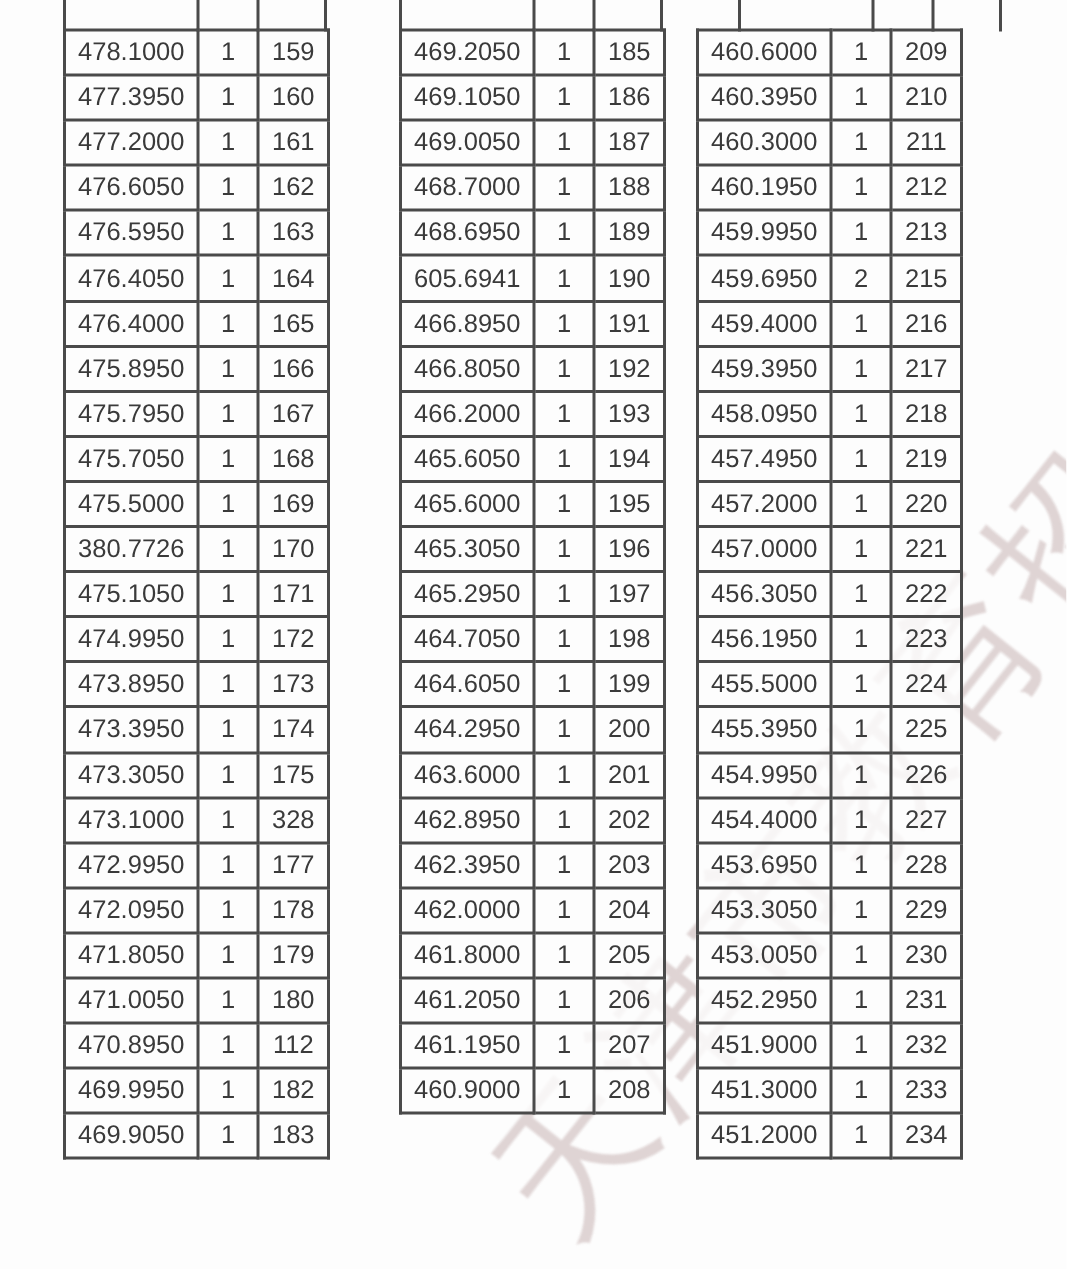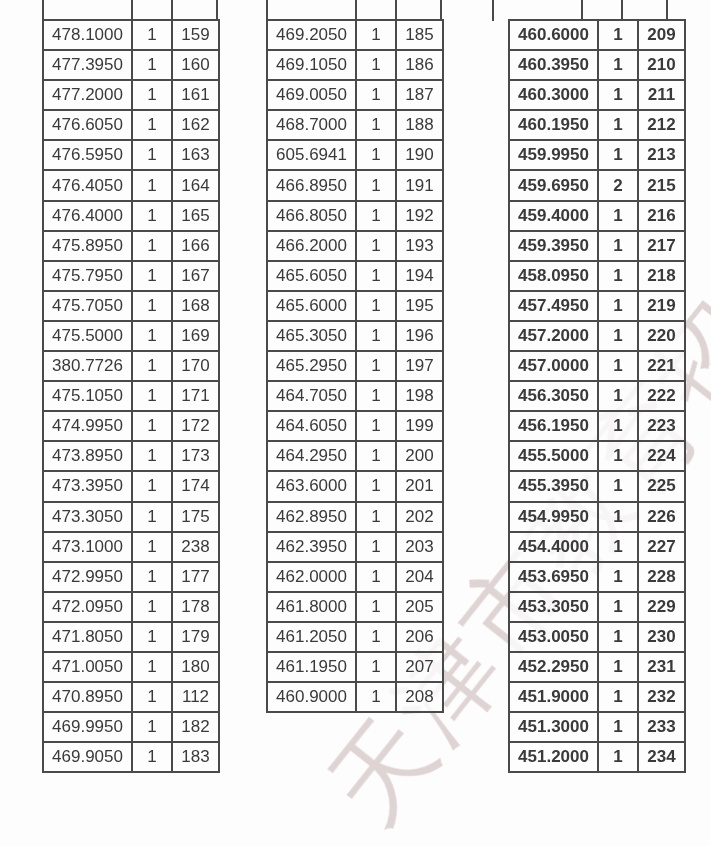--- a/index.html
+++ b/index.html
@@ -38,21 +38,21 @@
     height:28.1px;
     padding:0;
     text-align:center;
     vertical-align:middle;
     font-size:17px;
     color:#3a3a3a;
     background:rgba(253,253,253,0.82);
   }
   .t0{left:42px;}
   .t1{left:266px;}
-  .t2{left:508px;font-weight:bold;}
+  .t2{left:464px;}
   .col-score{width:89px;}
   .col-count{width:40px;}
   .col-rank{width:47px;}
   .stub{
     position:absolute;
     top:0;
     width:2px;
     height:21px;
     background:#4a4a4a;
     z-index:1;
@@ -153,21 +153,21 @@
           <td>174</td>
         </tr>
         <tr>
           <td>473.3050</td>
           <td>1</td>
           <td>175</td>
         </tr>
         <tr>
           <td>473.1000</td>
           <td>1</td>
-          <td>238</td>
+          <td>328</td>
         </tr>
         <tr>
           <td>472.9950</td>
           <td>1</td>
           <td>177</td>
         </tr>
         <tr>
           <td>472.0950</td>
           <td>1</td>
           <td>178</td>
@@ -219,20 +219,25 @@
         </tr>
         <tr>
           <td>469.0050</td>
           <td>1</td>
           <td>187</td>
         </tr>
         <tr>
           <td>468.7000</td>
           <td>1</td>
           <td>188</td>
+        </tr>
+        <tr>
+          <td>468.6950</td>
+          <td>1</td>
+          <td>189</td>
         </tr>
         <tr>
           <td>605.6941</td>
           <td>1</td>
           <td>190</td>
         </tr>
         <tr>
           <td>466.8950</td>
           <td>1</td>
           <td>191</td>

